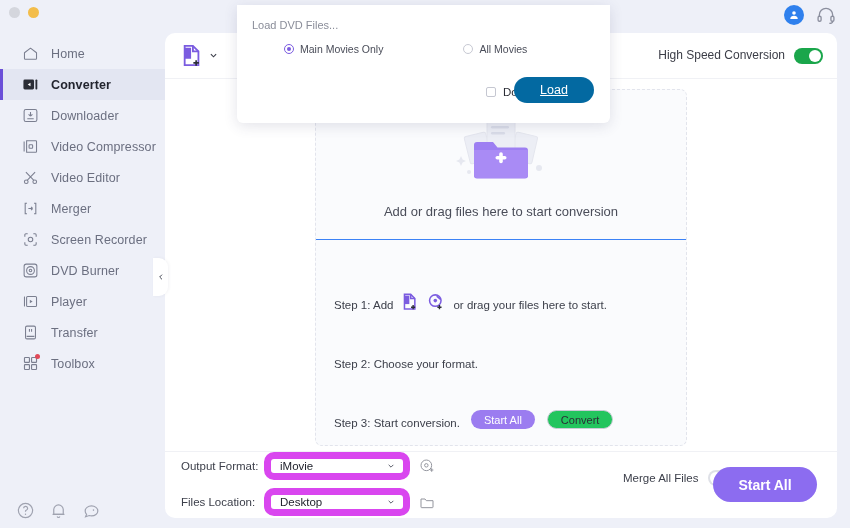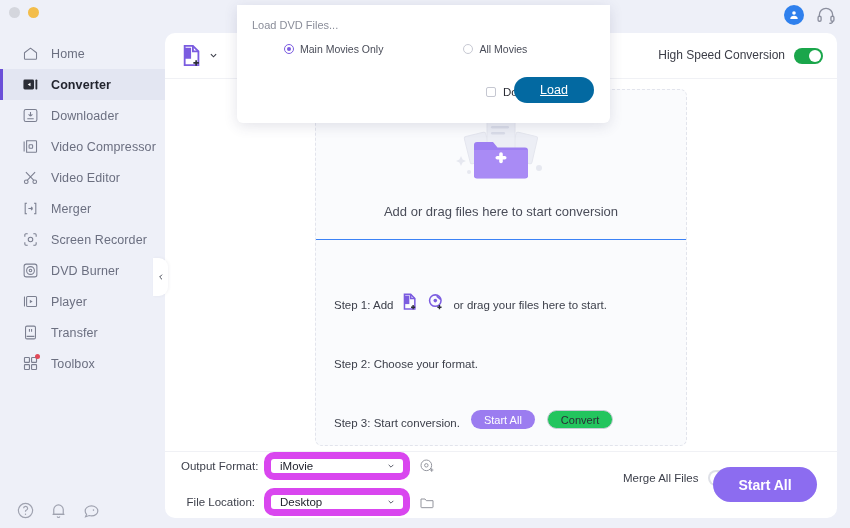--- a/index.html
+++ b/index.html
@@ -553,21 +553,21 @@
             </svg>
           </div>
           <svg class="sm-ico" viewBox="0 0 24 24" fill="none" stroke="#5b5e6b" stroke-width="1.5">
             <circle cx="11" cy="11" r="8"></circle>
             <circle cx="11" cy="11" r="2.6"></circle>
             <path d="M16.5 18h5M19 15.5v5" stroke-width="1.6"></path>
           </svg>
         </div>
 
         <div class="bb-row">
-          <span class="bb-label">File Location:</span>
+          <span class="bb-label">Files Location:</span>
           <div class="select">
             <span>Desktop</span>
             <svg class="caret" width="8" height="8" viewBox="0 0 24 24" fill="none" stroke="#5b5e6b" stroke-width="3">
               <path d="M5 8.5 12 15.5l7-7"></path>
             </svg>
           </div>
           <svg class="sm-ico" viewBox="0 0 24 24" fill="none" stroke="#5b5e6b" stroke-width="1.5">
             <path d="M3 7.5h6l2 2.5h10v9.5a1 1 0 0 1-1 1H4a1 1 0 0 1-1-1z"></path>
           </svg>
         </div>

